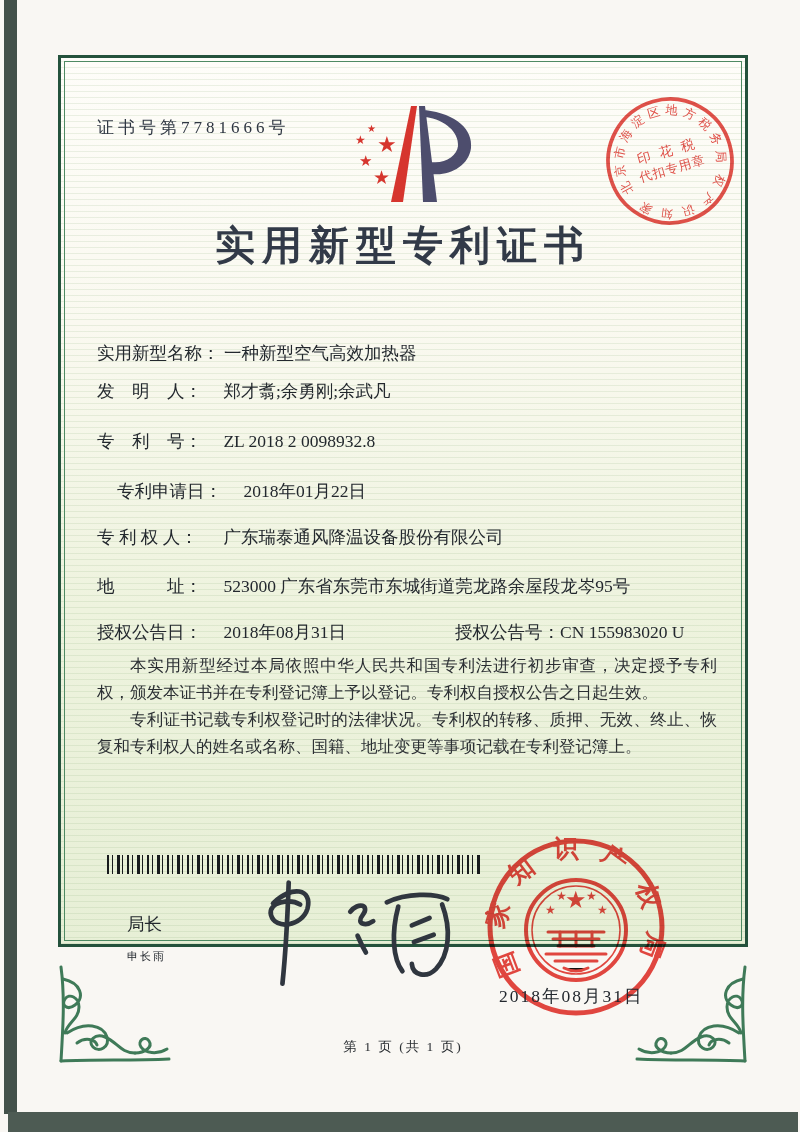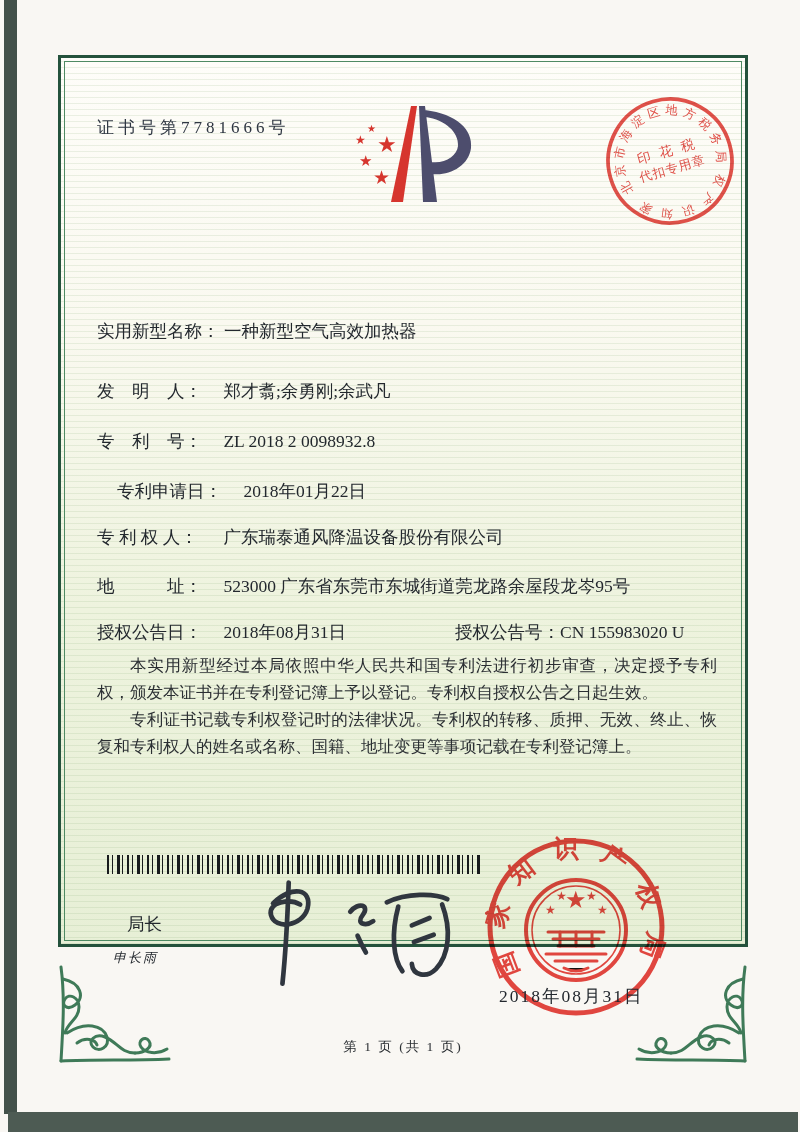--- a/index.html
+++ b/index.html
@@ -32,39 +32,39 @@
     position:absolute;left:534px;top:28px;width:150px;height:150px;
     transform:rotate(-16deg);mix-blend-mode:multiply;opacity:.92;
   }
   .title{
     position:absolute;left:0;top:160px;width:100%;text-align:center;
     font-size:40px;font-weight:600;color:#323a48;letter-spacing:7px;
   }
   .field-row{position:absolute;left:36px;font-size:17.5px;color:#23282e;white-space:nowrap;}
   .field-label{display:inline-block;min-width:122px;}
   .field-value{display:inline-block;}
-  .row-0{top:261px;font-family:Liberation Serif, serif;} .row-1{top:321px;} .row-2{top:371px;} .row-3{top:421px;margin-left:20px;}
+  .row-0{top:283px;font-family:Liberation Serif, serif;} .row-1{top:321px;} .row-2{top:371px;} .row-3{top:421px;margin-left:20px;}
   .row-4{top:467px;} .row-5{top:516px;} .row-6{top:562px;}
   .grant-cell{position:absolute;left:394px;top:562px;font-size:17.5px;color:#23282e;white-space:nowrap;}
   .paras{
     position:absolute;left:36px;top:594px;width:620px;
     font-size:16.5px;line-height:27px;color:#2b2f33;text-align:justify;
   }
   .paras p{margin:0;text-indent:2em;}
   .barcode{
     position:absolute;left:46px;top:797px;width:374px;height:19px;
     background:
       repeating-linear-gradient(90deg,
         #181b1d 0 2px, transparent 2px 5px,
         #181b1d 5px 6px, transparent 6px 10px,
         #181b1d 10px 13px, transparent 13px 15px,
         #181b1d 15px 16px, transparent 16px 20px);
   }
   .commissioner-title{position:absolute;left:66px;top:854px;font-size:17.5px;color:#23282e;}
-  .commissioner-name{position:absolute;left:52px;top:891px;font-size:13px;color:#23282e;letter-spacing:2px;font-style:italic;}
+  .commissioner-name{position:absolute;left:66px;top:891px;font-size:11px;color:#23282e;letter-spacing:2px;}
   .signature{position:absolute;left:168px;top:812px;width:230px;height:120px;}
   .main-seal{
     position:absolute;left:424px;top:778px;width:182px;height:182px;
     mix-blend-mode:multiply;opacity:.93;
   }
   .seal-date{
     position:absolute;left:438px;top:926px;font-size:17.5px;color:#23282e;letter-spacing:2px;z-index:5;
   }
   .footer{
     position:absolute;left:0;top:980px;width:100%;text-align:center;
@@ -107,20 +107,21 @@
     <text class="stamp-text" font-size="13" letter-spacing="5">
       <textPath href="#tax-top" startOffset="50%" text-anchor="middle">北京市海淀区地方税务局</textPath>
     </text>
     <text class="stamp-text" font-size="12.5" letter-spacing="9">
       <textPath href="#tax-bot" startOffset="50%" text-anchor="middle">局权产识知家国</textPath>
     </text>
     <text class="stamp-text" x="80" y="74" text-anchor="middle" font-size="14.5" letter-spacing="3">印 花 税</text>
     <text class="stamp-text" x="80" y="93" text-anchor="middle" font-size="13.5" letter-spacing="1">代扣专用章</text>
   </svg>
 
+  <div class="title">实用新型专利证书</div>
 
   <div class="field-row row-0">
     <span class="field-label">实用新型名称：</span>
     <span class="field-value">一种新型空气高效加热器</span>
   </div>
   <div class="field-row row-1">
     <span class="field-label">发　明　人：</span>
     <span class="field-value">郑才翥;余勇刚;余武凡</span>
   </div>
   <div class="field-row row-2">

